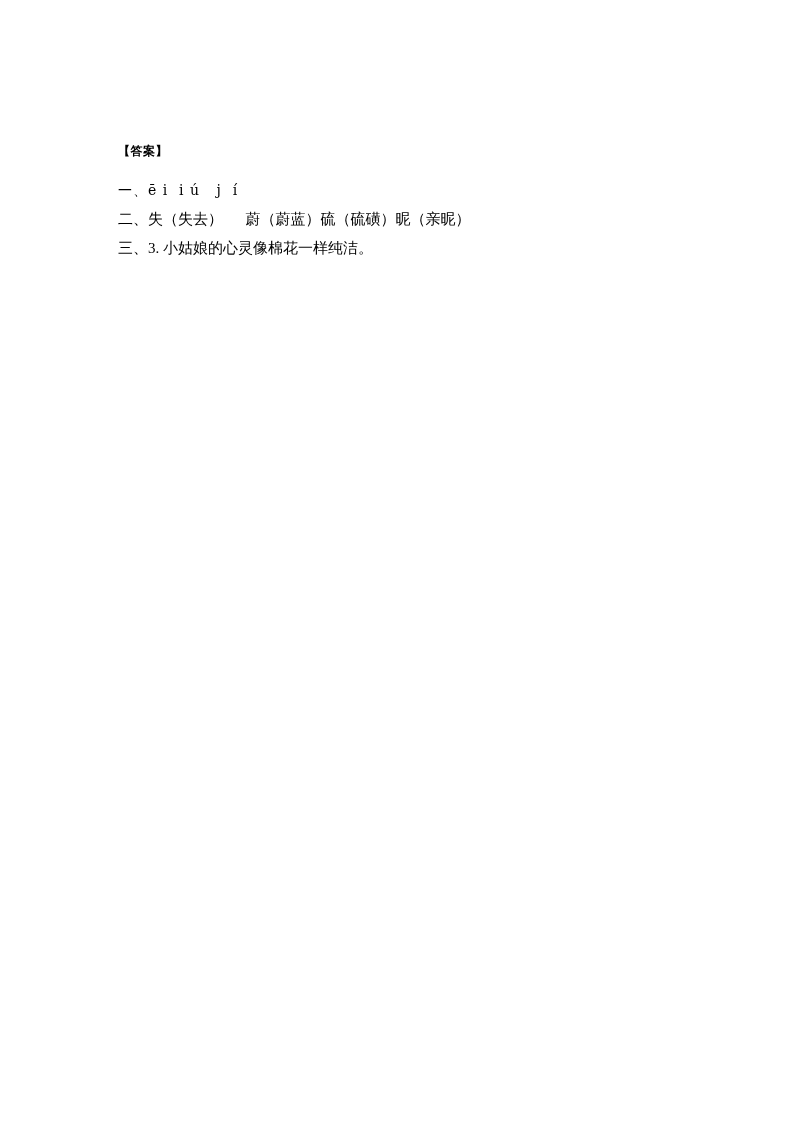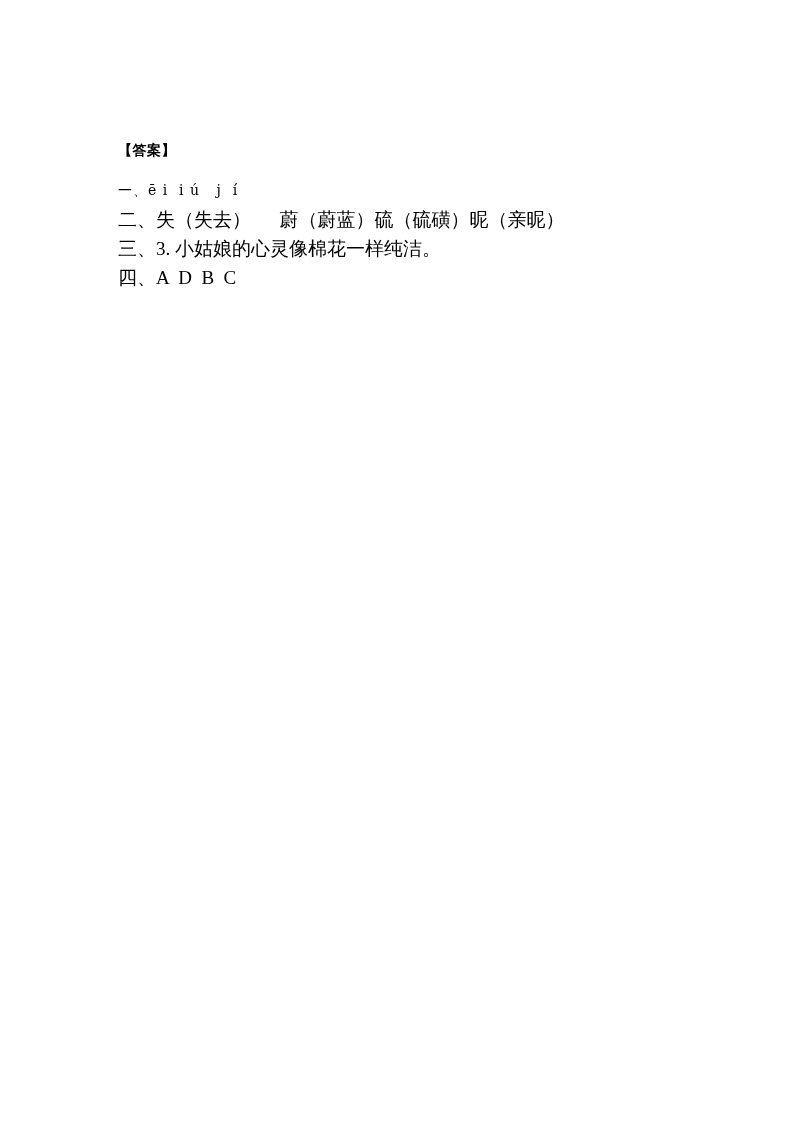--- a/index.html
+++ b/index.html
@@ -23,29 +23,29 @@
     height: 1122px;
     background: #ffffff;
   }
   .content {
     position: absolute;
     left: 118px;
     top: 140px;
     width: 560px;
   }
   .heading {
-    font-family: Liberation Mono, monospace;
+    font-family: Liberation Sans, sans-serif;
     font-weight: bold;
-    font-size: 14px;
+    font-size: 12px;
     line-height: 22px;
     letter-spacing: 0.5px;
     margin: 0 0 14px 0;
   }
   .line {
-    font-size: 19px;
+    font-size: 15px;
     line-height: 29px;
     white-space: pre;
     margin: 0;
   }
   .line.indent-hang {
     padding-left: 42px;
   }
   .line.no-indent {
     padding-left: 0;
   }
@@ -64,16 +64,15 @@
     <p class="heading">【答案】</p>
 
     <p class="line pinyin">一、ē i  i ú   j  í</p>
 
     <p class="line">二、失（失去）      蔚（蔚蓝）硫（硫磺）昵（亲昵）</p>
 
 
     <p class="line">三、3. 小姑娘的心灵像棉花一样纯洁。</p>
 
 
-    <p class="line">四、A  D  B  C</p>
 
   </div>
 </div>
 
 </body></html>

